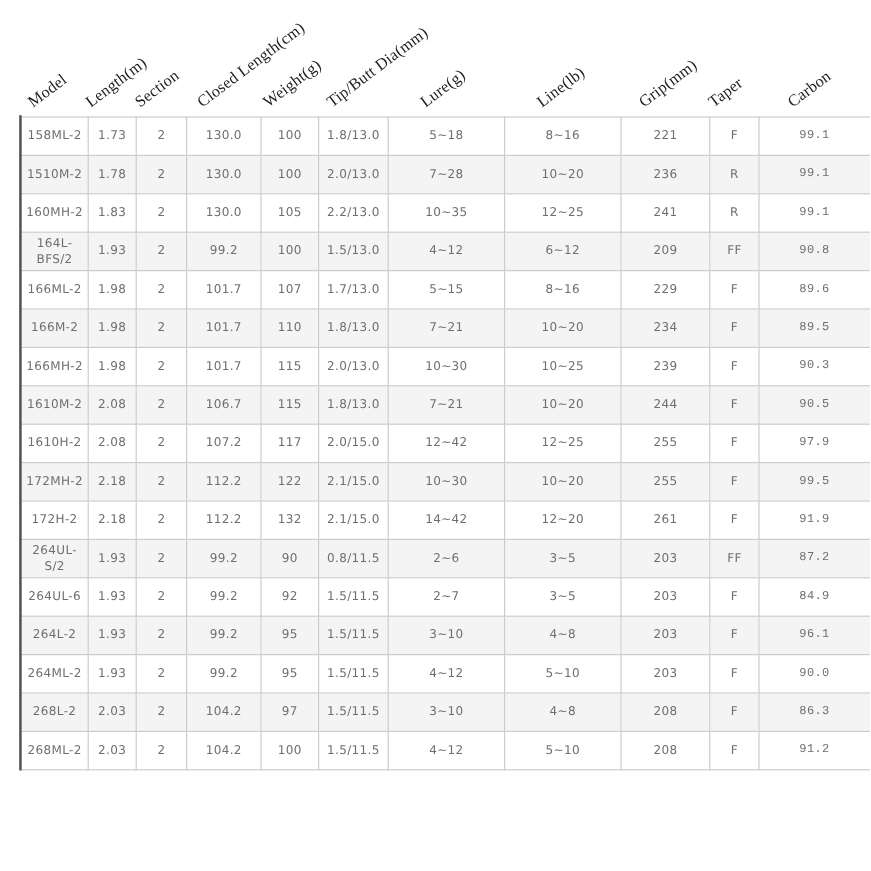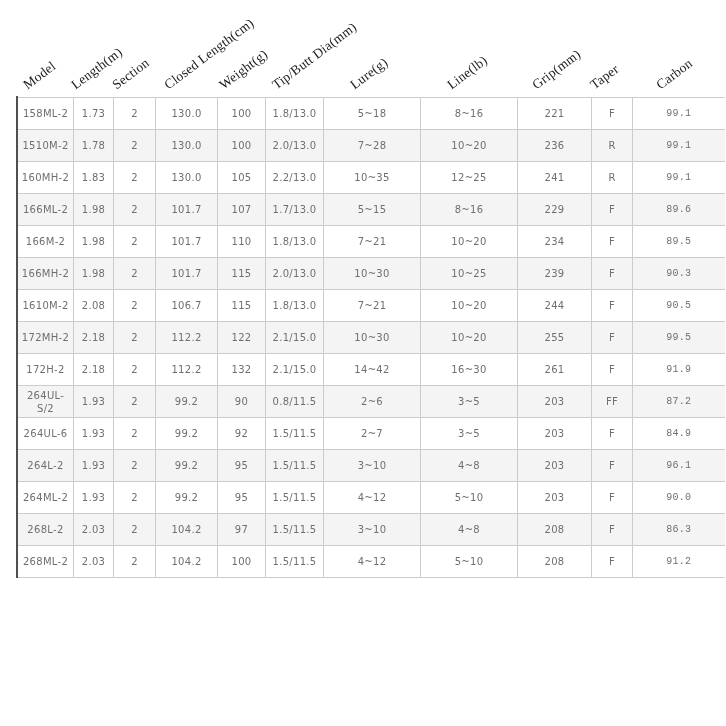--- a/index.html
+++ b/index.html
@@ -156,20 +156,34 @@
             <td>130.0</td>
             <td>105</td>
             <td>2.2/13.0</td>
             <td>10~35</td>
             <td>12~25</td>
             <td>241</td>
             <td>R</td>
             <td>99.1</td>
           </tr>
           <tr>
+            <td class="model-cell">164L-
+BFS/2</td>
+            <td>1.93</td>
+            <td>2</td>
+            <td>99.2</td>
+            <td>100</td>
+            <td>1.5/13.0</td>
+            <td>4~12</td>
+            <td>6~12</td>
+            <td>209</td>
+            <td>FF</td>
+            <td>90.8</td>
+          </tr>
+          <tr>
             <td class="model-cell">166ML-2</td>
             <td>1.98</td>
             <td>2</td>
             <td>101.7</td>
             <td>107</td>
             <td>1.7/13.0</td>
             <td>5~15</td>
             <td>8~16</td>
             <td>229</td>
             <td>F</td>
@@ -208,41 +222,54 @@
             <td>106.7</td>
             <td>115</td>
             <td>1.8/13.0</td>
             <td>7~21</td>
             <td>10~20</td>
             <td>244</td>
             <td>F</td>
             <td>90.5</td>
           </tr>
           <tr>
+            <td class="model-cell">1610H-2</td>
+            <td>2.08</td>
+            <td>2</td>
+            <td>107.2</td>
+            <td>117</td>
+            <td>2.0/15.0</td>
+            <td>12~42</td>
+            <td>12~25</td>
+            <td>255</td>
+            <td>F</td>
+            <td>97.9</td>
+          </tr>
+          <tr>
             <td class="model-cell">172MH-2</td>
             <td>2.18</td>
             <td>2</td>
             <td>112.2</td>
             <td>122</td>
             <td>2.1/15.0</td>
             <td>10~30</td>
             <td>10~20</td>
             <td>255</td>
             <td>F</td>
             <td>99.5</td>
           </tr>
           <tr>
             <td class="model-cell">172H-2</td>
             <td>2.18</td>
             <td>2</td>
             <td>112.2</td>
             <td>132</td>
             <td>2.1/15.0</td>
             <td>14~42</td>
-            <td>16~30</td>
+            <td>12~20</td>
             <td>261</td>
             <td>F</td>
             <td>91.9</td>
           </tr>
           <tr>
             <td class="model-cell">264UL-
 S/2</td>
             <td>1.93</td>
             <td>2</td>
             <td>99.2</td>

